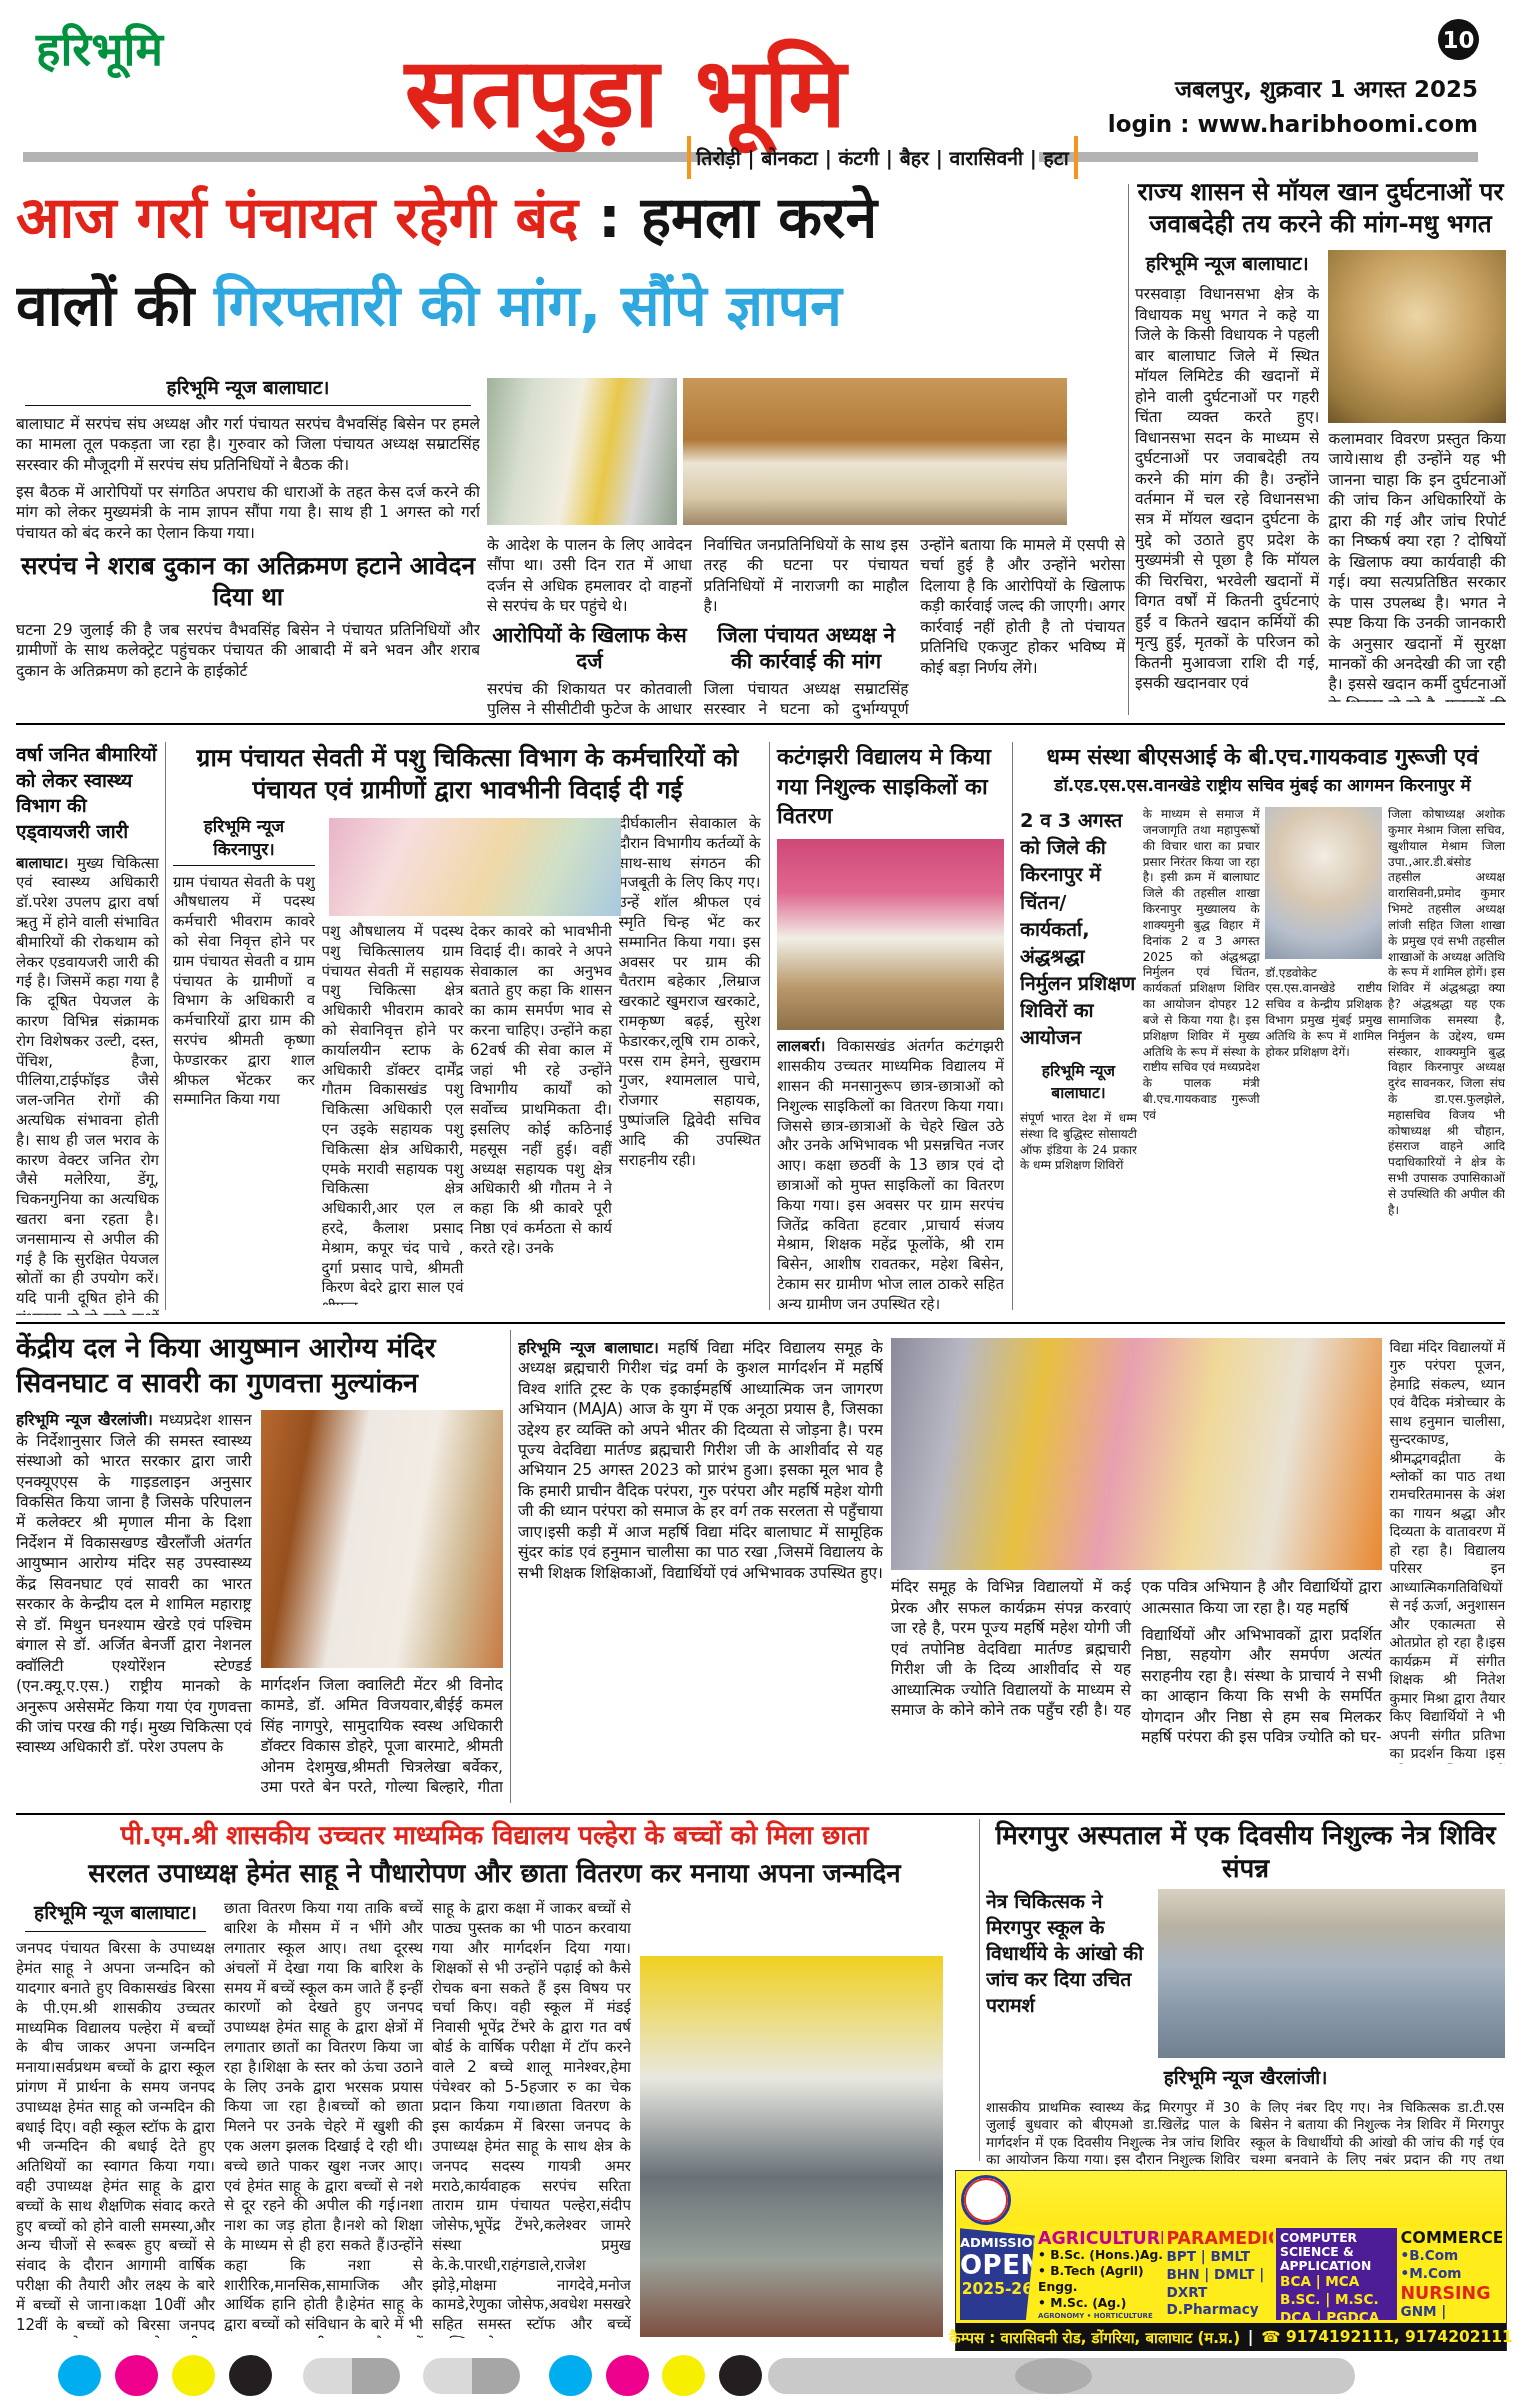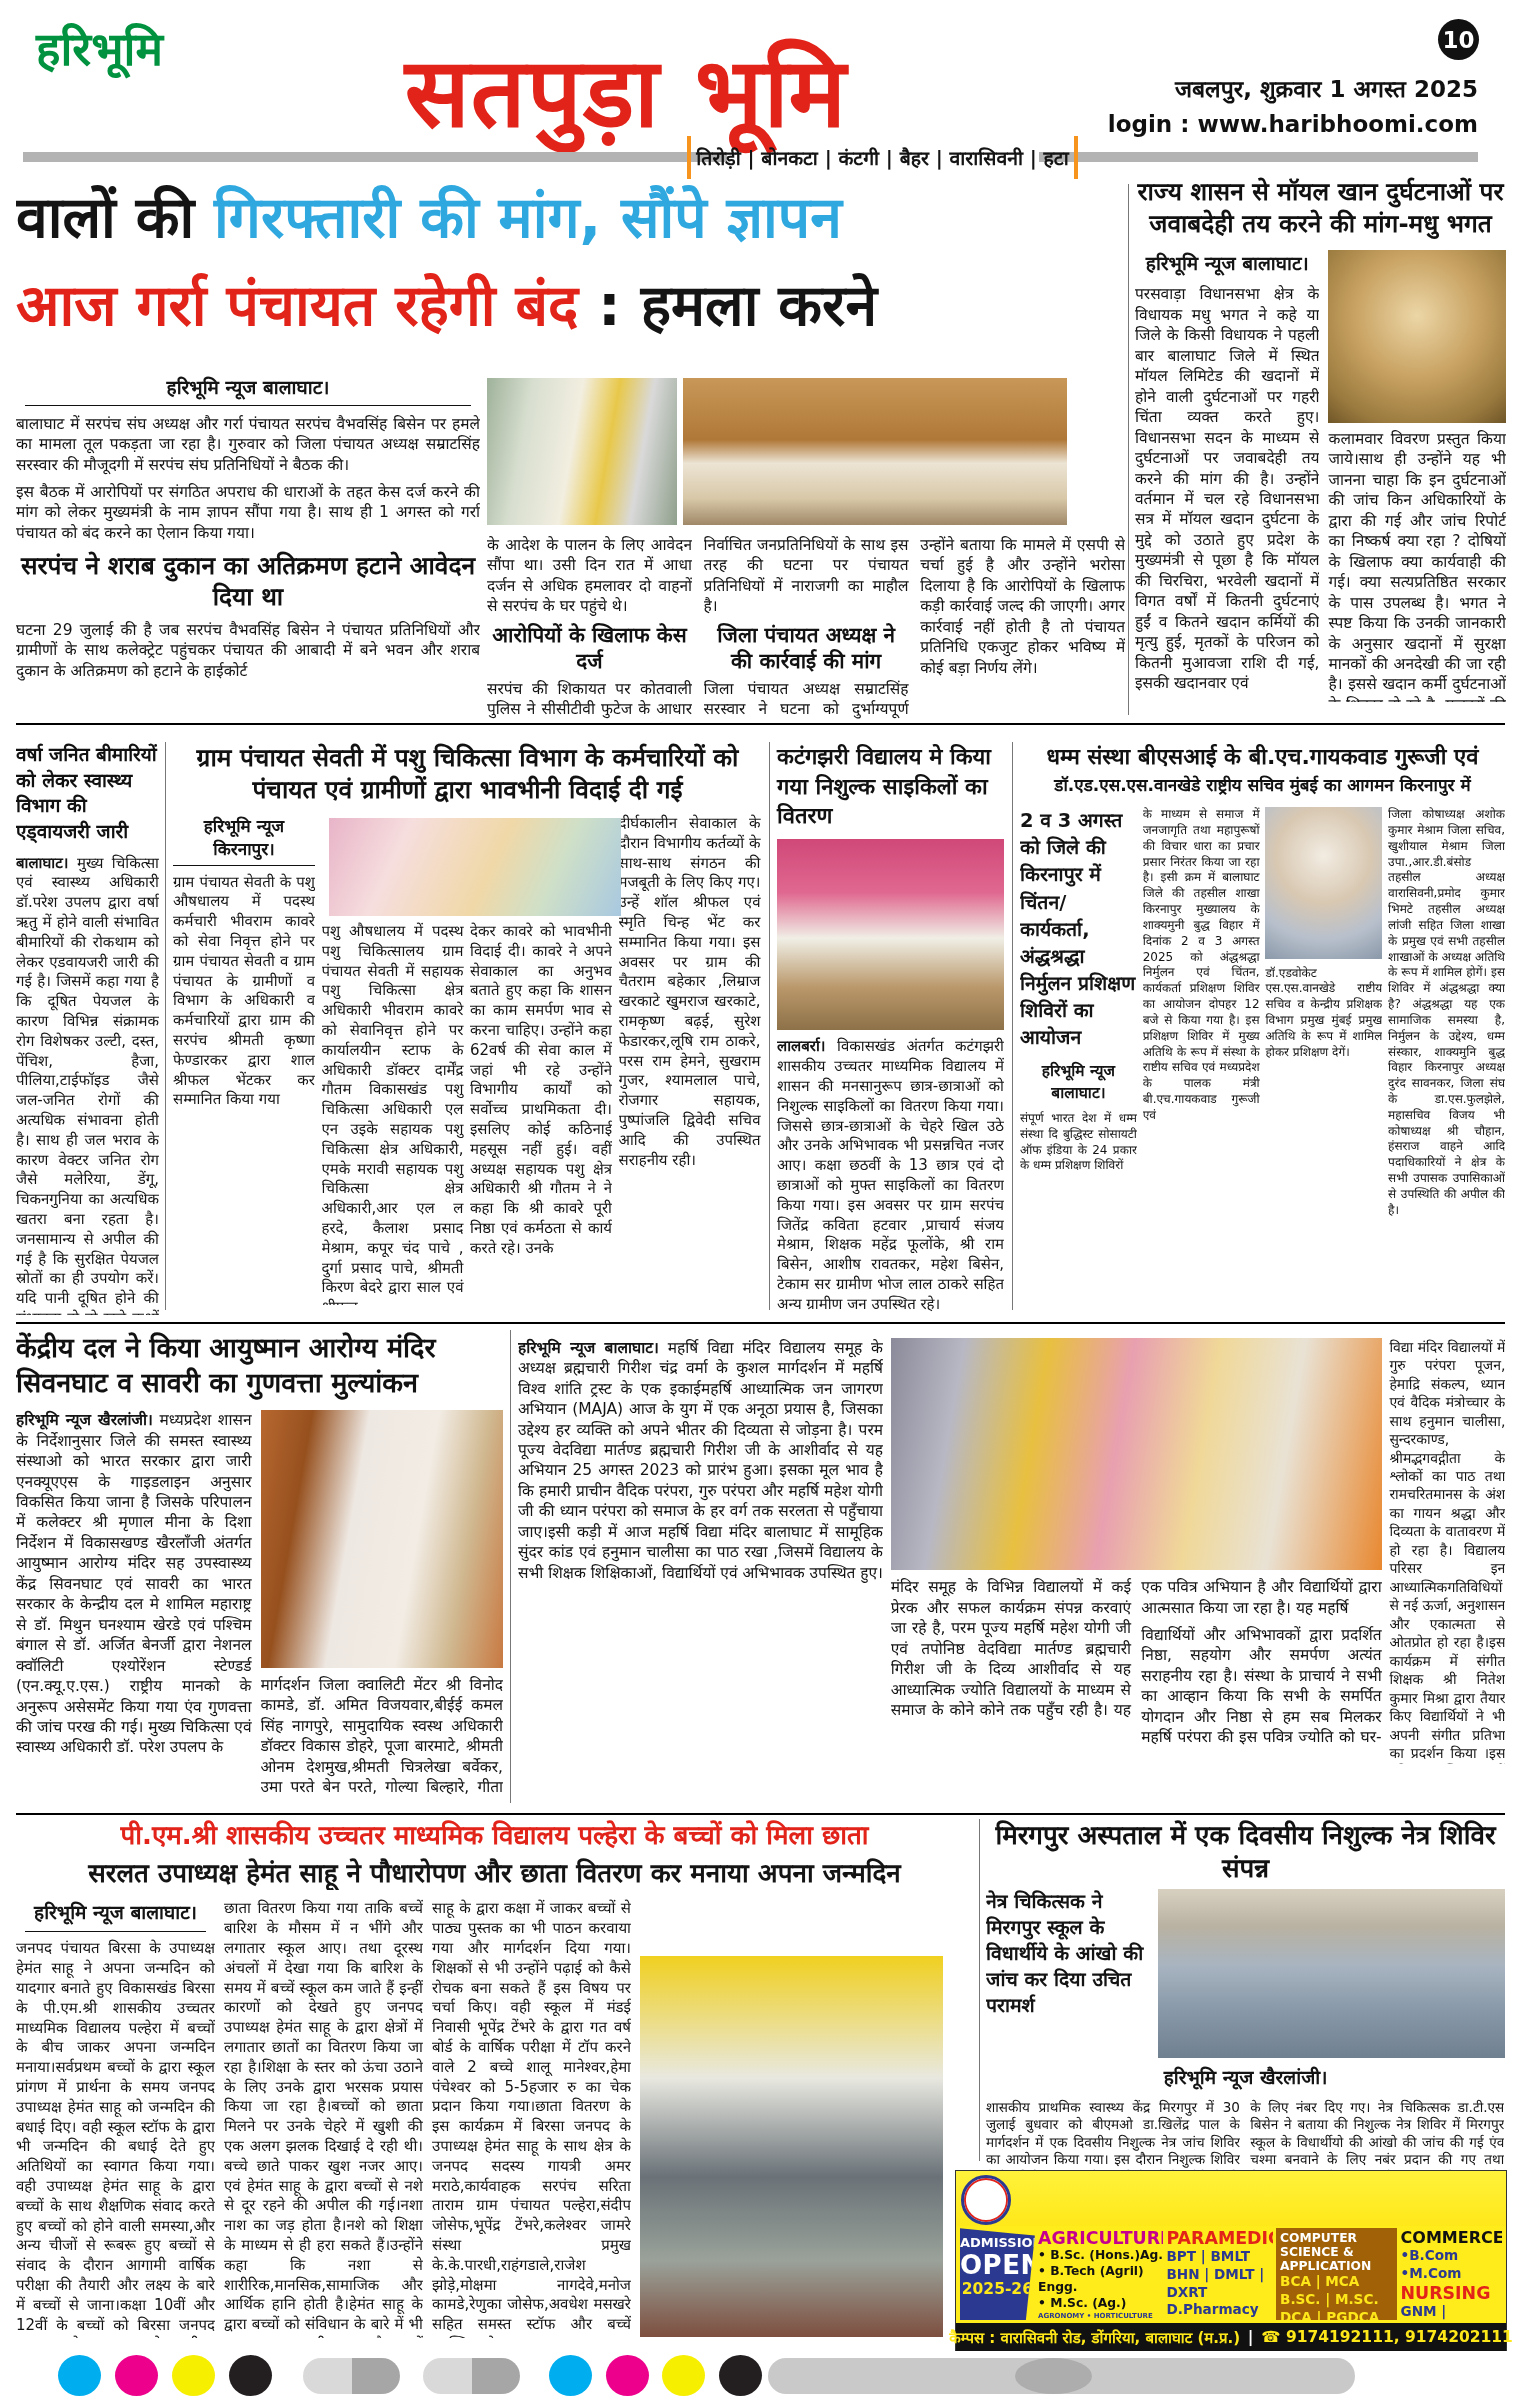--- a/index.html
+++ b/index.html
@@ -141,21 +141,21 @@
   .ad-adm .a2{font-size:26px;font-weight:900;letter-spacing:0.6px;}
   .ad-adm .a3{font-size:15.5px;font-weight:900;color:#ffe81a;}
   .ad-agri{width:127px;}
   .ad-h-m{font-size:17.4px;font-weight:900;color:#c5008f;}
   .ad-h-r{font-size:17.4px;font-weight:900;color:#e2231a;}
   .ad-h-k{font-size:16px;font-weight:900;color:#111;}
   .ad-item{font-size:12.3px;font-weight:800;color:#111;line-height:1.3;}
   .ad-item.blue{color:#2b3990;font-size:13.6px;}
   .ad-abm-note{font-size:7px;color:#2b3990;font-weight:800;}
   .ad-para{width:108px;}
-  .ad-cs{width:115px;background:#a16207;color:#fff;padding:2.6px 3.9px;}
+  .ad-cs{width:115px;background:#4c1d95;color:#fff;padding:2.6px 3.9px;}
   .ad-cs .ad-h-w{font-size:12.3px;font-weight:900;line-height:1.15;color:#fff;}
   .ad-cs .ad-item{color:#ffe81a;font-size:13.6px;}
   .ad-cn{width:103px;}
   .ad-bot{height:28px;background:#111;display:flex;align-items:center;justify-content:center;gap:7.7px;}
   .ad-campus{color:#ffe81a;font-size:15px;font-weight:900;white-space:nowrap;}
   .ad-phone{color:#ffe81a;font-size:15.5px;font-weight:900;white-space:nowrap;}
   .ad-sep{color:#fff;font-size:15.5px;font-weight:900;}
   
   .marks{left:0;top:2355px;width:1514px;height:43px;}
   .dot{position:absolute;top:0;width:43px;height:41px;border-radius:50%;}
@@ -176,22 +176,22 @@
   <div class="abs login">login : www.haribhoomi.com</div>
   <div class="abs graybar bar-l"></div>
   <div class="abs graybar bar-r"></div>
   <div class="abs districts">
     <div class="bracket bk-l"></div>
     <div class="txt">तिरोड़ी | बोनकटा | कंटगी | बैहर | वारासिवनी | हटा</div>
     <div class="bracket bk-r"></div>
   </div>
 
   <div class="abs lead-hl">
+    <div class="ln"><span class="c-red">आज गर्रा पंचायत रहेगी बंद</span><span class="c-black"> : हमला करने</span></div>
     <div class="ln"><span class="c-black">वालों की </span><span class="c-cyan">गिरफ्तारी की मांग, सौंपे ज्ञापन</span></div>
-    <div class="ln"><span class="c-red">आज गर्रा पंचायत रहेगी बंद</span><span class="c-black"> : हमला करने</span></div>
   </div>
 
   <div class="abs lead-left clip">
     <div class="byline">हरिभूमि न्यूज बालाघाट।</div>
     <p class="bt">बालाघाट में सरपंच संघ अध्यक्ष और गर्रा पंचायत सरपंच वैभवसिंह बिसेन पर हमले का मामला तूल पकड़ता जा रहा है। गुरुवार को जिला पंचायत अध्यक्ष सम्राटसिंह सरस्वार की मौजूदगी में सरपंच संघ प्रतिनिधियों ने बैठक की।</p>
     <p class="bt">इस बैठक में आरोपियों पर संगठित अपराध की धाराओं के तहत केस दर्ज करने की मांग को लेकर मुख्यमंत्री के नाम ज्ञापन सौंपा गया है। साथ ही 1 अगस्त को गर्रा पंचायत को बंद करने का ऐलान किया गया।</p>
     <div class="sub sub1">सरपंच ने शराब दुकान का अतिक्रमण हटाने आवेदन दिया था</div>
     <p class="bt">घटना 29 जुलाई की है जब सरपंच वैभवसिंह बिसेन ने पंचायत प्रतिनिधियों और ग्रामीणों के साथ कलेक्ट्रेट पहुंचकर पंचायत की आबादी में बने भवन और शराब दुकान के अतिक्रमण को हटाने के हाईकोर्ट</p>
   </div>
 

